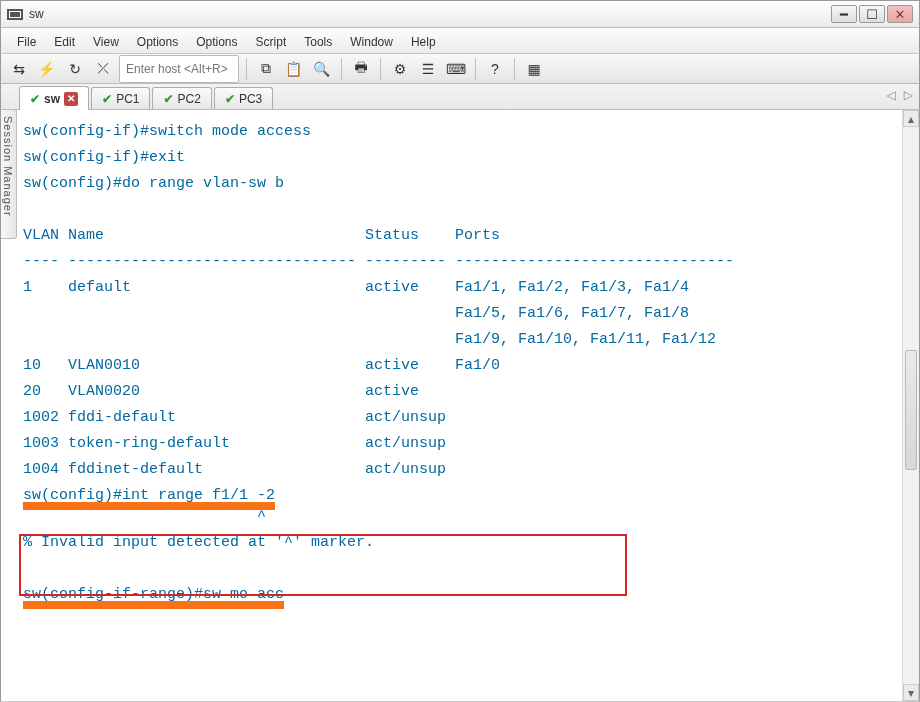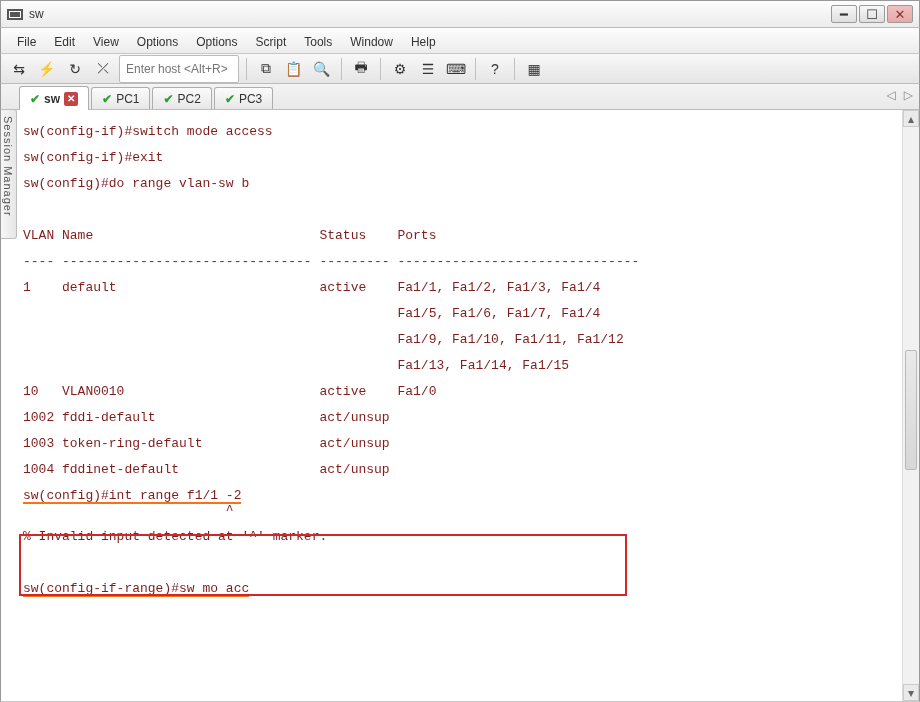--- a/index.html
+++ b/index.html
@@ -31,22 +31,22 @@
   .tab .chk { color: #2e9e2e; font-weight: bold; }
   .tab .close-x { width: 14px; height: 14px; background: #c04646; color:#fff; font-size:10px; display:flex; align-items:center; justify-content:center; border-radius:2px; }
   .tabstrip .nav-arrows { position:absolute; right:6px; top:4px; display:flex; gap:8px; color:#888; font-size:12px; }
 
   
   .sidetab { position: absolute; left: 1px; top: 109px; width: 16px; height: 130px; background: linear-gradient(90deg,#f7f7f7,#e6e6e6); border: 1px solid #bcbcbc; border-left:none; border-radius:0 3px 3px 0; z-index: 2; }
   .sidetab span { writing-mode: vertical-lr; font-size:11px; color:#555; padding: 6px 1px; letter-spacing:1px; display:block; }
 
   
   .terminal-wrap { background:#fff; border-left:1px solid #999; border-right:1px solid #999; border-bottom:1px solid #c7c7c7; height: 592px; display:flex; overflow:hidden; }
-  .terminal { flex:1; font-family: "Courier New", monospace; font-size: 13px; line-height: 13px; white-space: pre; color:#7f1d1d; padding: 2px 2px 2px 22px; position: relative; overflow: hidden; }
-  .terminal .hl-red-underline { border-bottom: 2px solid #f97316; display:inline-block; }
+  .terminal { flex:1; font-family: "Courier New", monospace; font-size: 15px; line-height: 13px; white-space: pre; color:#0369a1; padding: 2px 2px 2px 22px; position: relative; overflow: hidden; }
+  .terminal .hl-red-underline { border-bottom: 8px solid #f97316; display:inline-block; }
   .terminal .red-box { border: 2px solid #d02828; position:absolute; pointer-events:none; }
   .scrollbar { width: 17px; background: #f1f1f1; border-left:1px solid #ddd; position:relative; }
   .scrollbar .arrow { height:17px; display:flex; align-items:center; justify-content:center; color:#666; background:#eaeaea; border:1px solid #ccc; }
   .scrollbar .track { position:absolute; top:17px; bottom:17px; left:0; right:0; }
   .scrollbar .thumb { position:absolute; left:2px; right:2px; top:40%; height:120px; background: linear-gradient(#e9e9e9,#d7d7d7); border:1px solid #b9b9b9; border-radius:2px; }
 </style>
 </head>
 <body>
 
 <div class="title-bar">
@@ -130,27 +130,27 @@
 <span>sw(config)#do range vlan-sw b
 </span>
 <span>
 </span>
 <span>VLAN Name                             Status    Ports
 </span>
 <span>---- -------------------------------- --------- -------------------------------
 </span>
 <span>1    default                          active    Fa1/1, Fa1/2, Fa1/3, Fa1/4
 </span>
-<span>                                                Fa1/5, Fa1/6, Fa1/7, Fa1/4
+<span>                                                Fa1/5, Fa1/6, Fa1/7, Fa1/8
 </span>
 <span>                                                Fa1/9, Fa1/10, Fa1/11, Fa1/12
 </span>
-<span>                                                Fa1/13, Fa1/14, Fa1/15
+<span>10   VLAN0010                         active    Fa1/0
 </span>
-<span>10   VLAN0010                         active    Fa1/0
+<span>20   VLAN0020                         active
 </span>
 <span>1002 fddi-default                     act/unsup
 </span>
 <span>1003 token-ring-default               act/unsup
 </span>
 <span>1004 fddinet-default                  act/unsup
 </span>
 <span class="hl-red-underline">sw(config)#int range f1/1 -2
 </span>
 <span>                          ^

